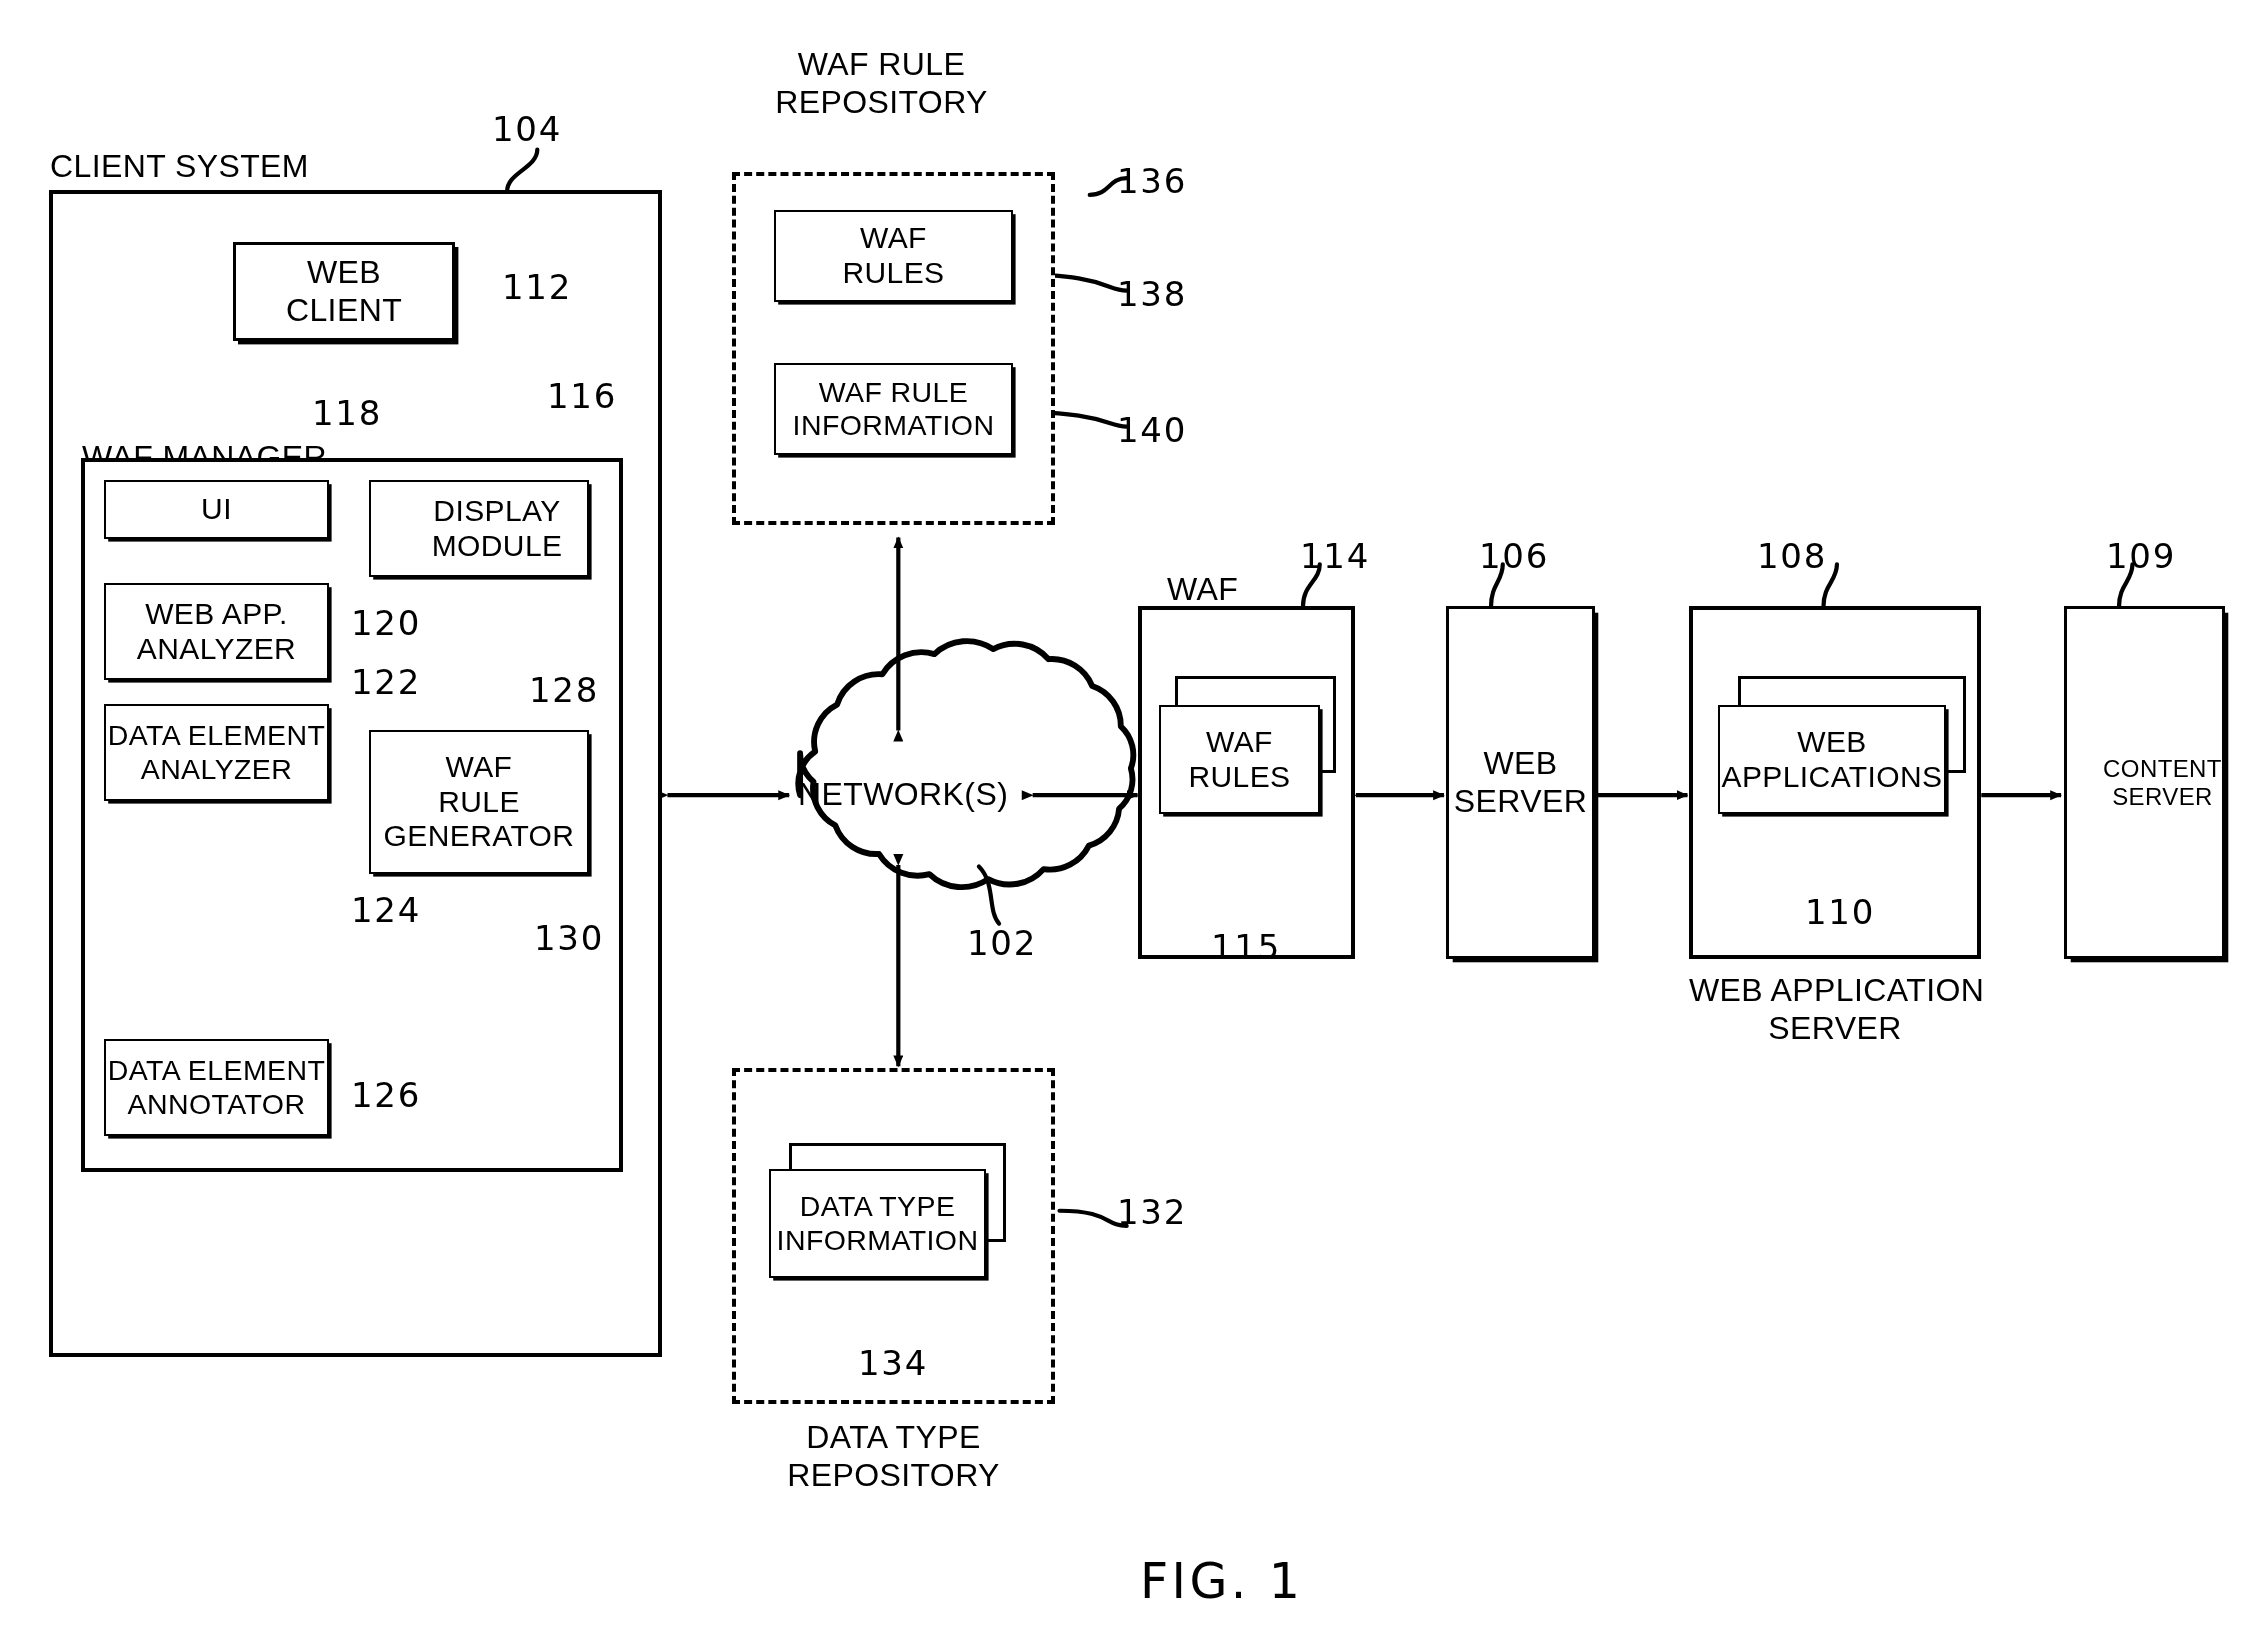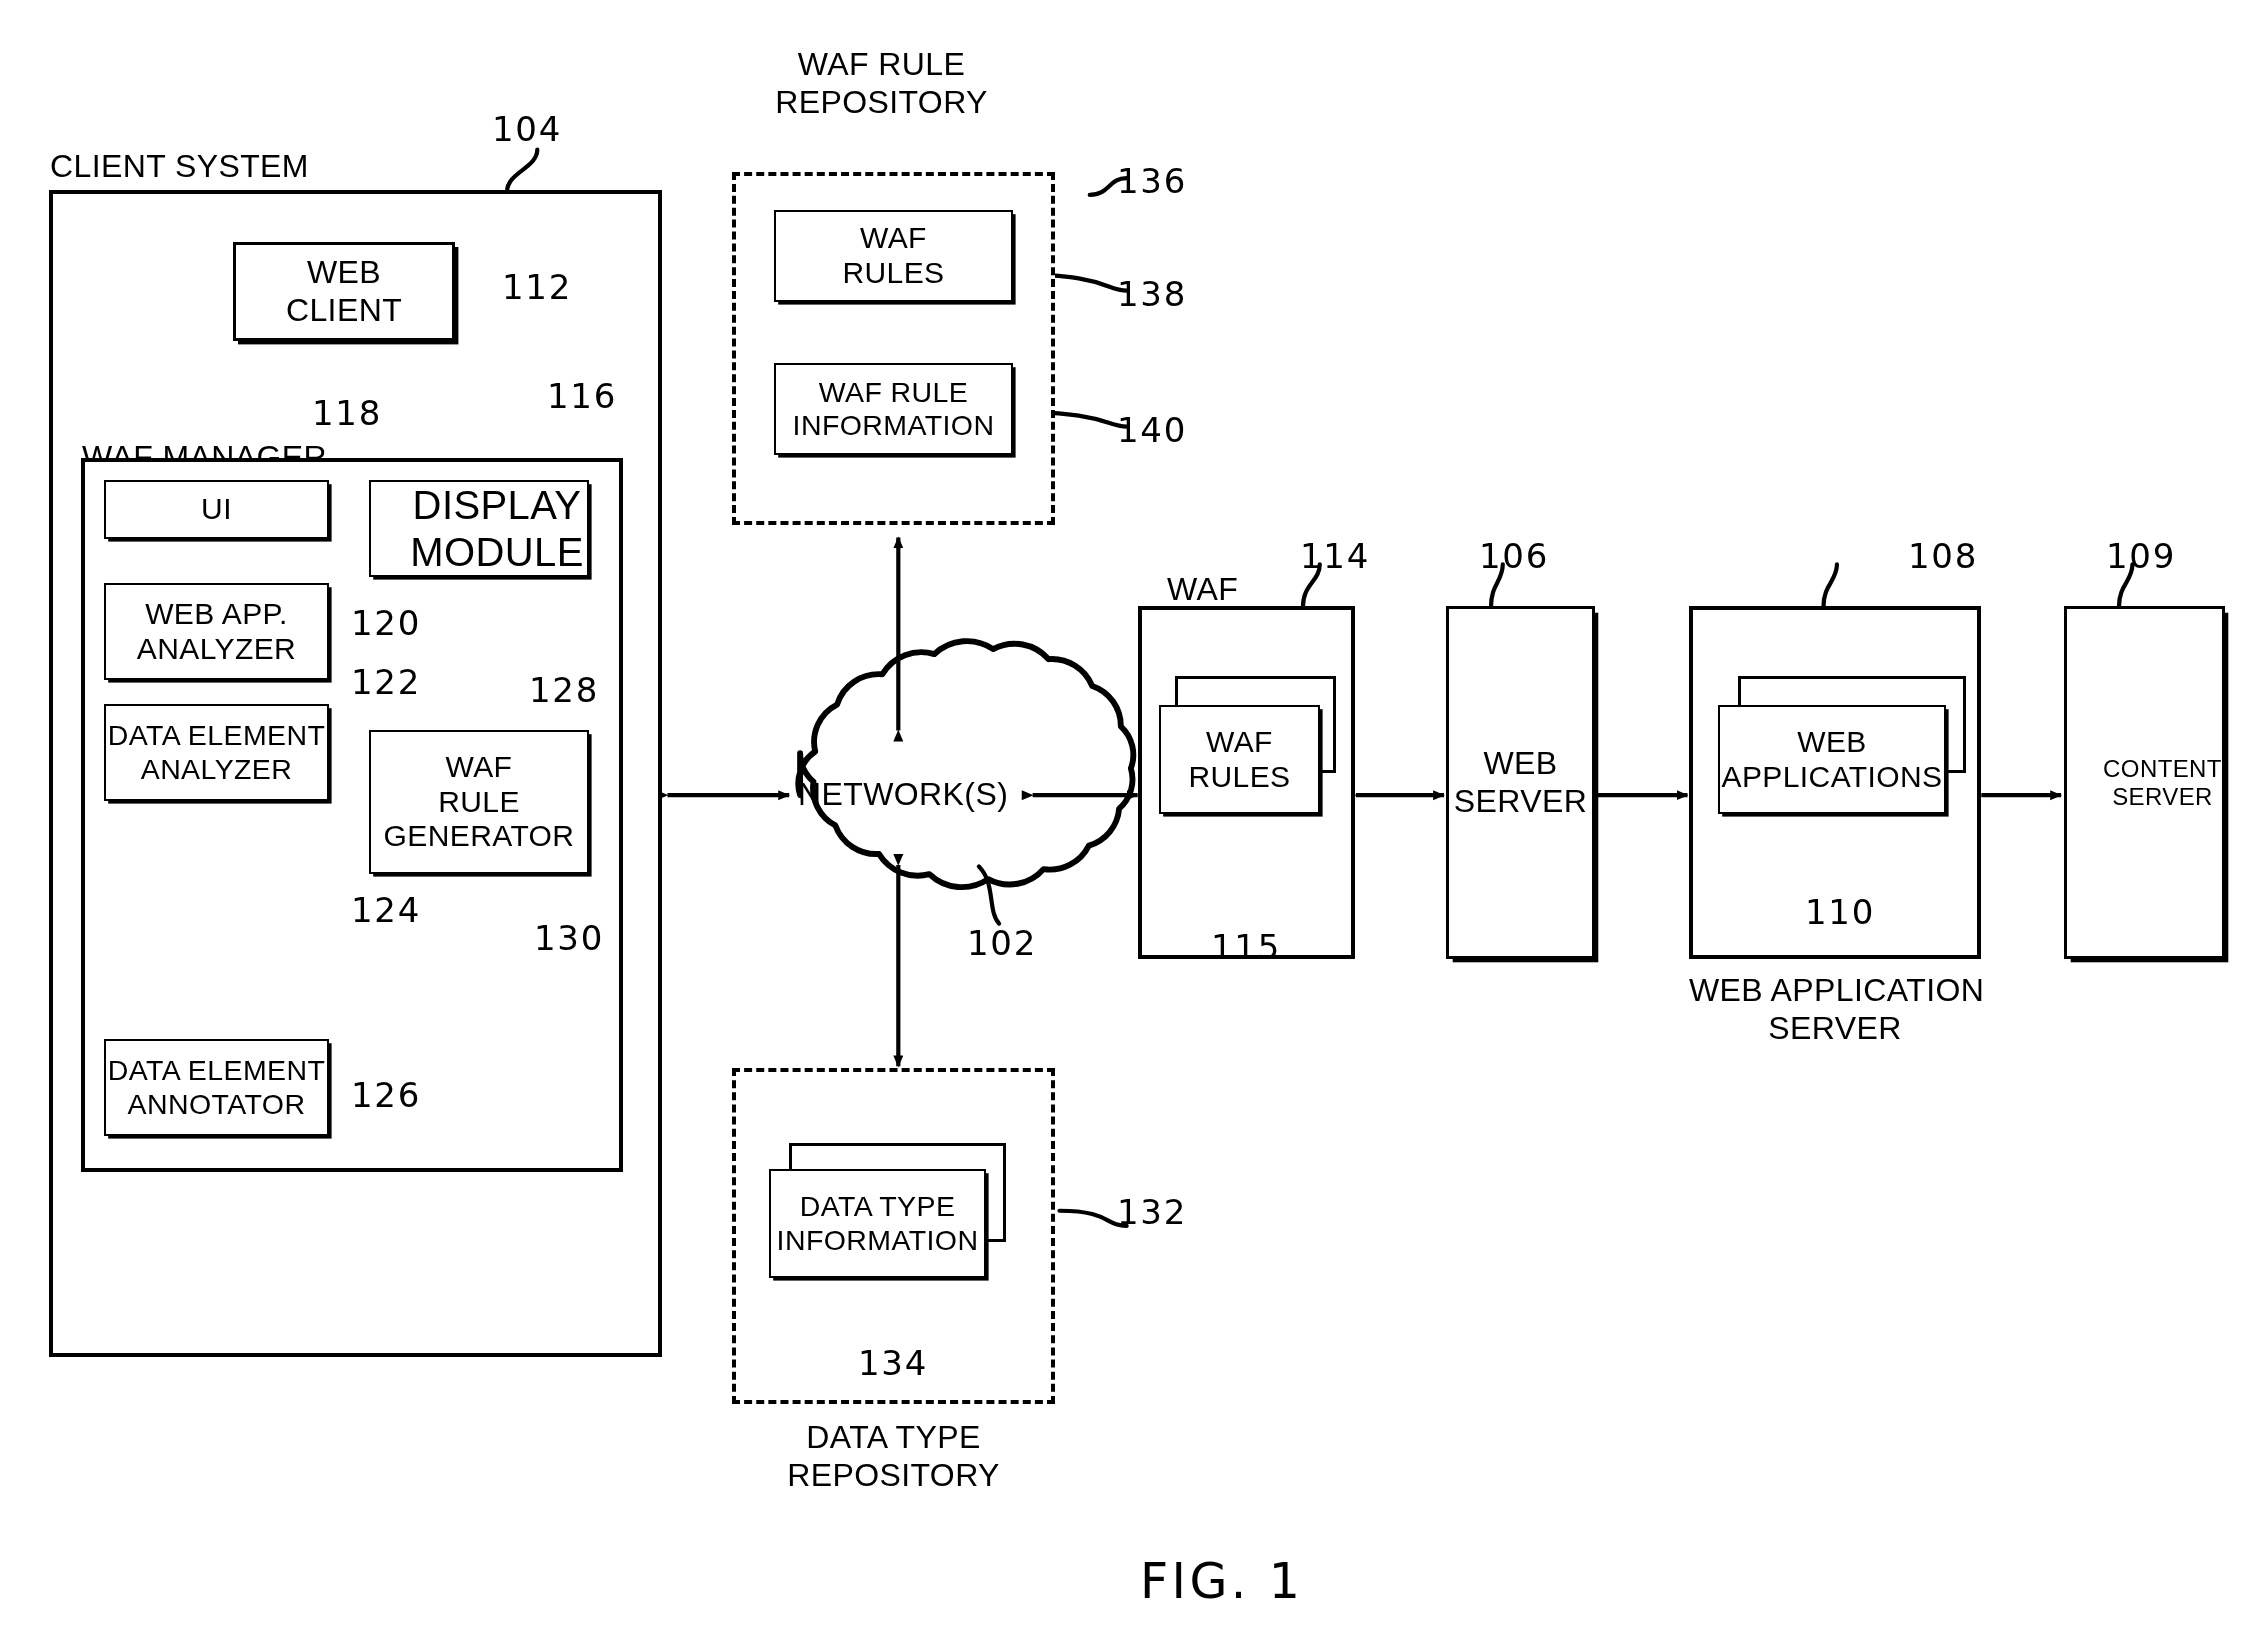--- a/index.html
+++ b/index.html
@@ -239,21 +239,21 @@
   <div class="ref" style="left:351px; top:662px;">122</div>
 
   <div class="ref" style="left:351px; top:890px;">124</div>
 
   <div class="box thin" style="left:104px; top:1039px; width:225px; height:97px; font-size:28.5px;">
     <span class="lbl">DATA ELEMENT
 ANNOTATOR</span>
   </div>
   <div class="ref" style="left:351px; top:1075px;">126</div>
 
-  <div class="box thin" style="left:369px; top:480px; width:220px; height:97px; font-size:40px;padding-left:36px;">
+  <div class="box thin" style="left:369px; top:480px; width:220px; height:97px; font-size:30px;padding-left:36px;">
     <span class="lbl">DISPLAY
 MODULE</span>
   </div>
   <div class="ref" style="left:529px; top:670px;">128</div>
 
   <div class="box thin" style="left:369px; top:730px; width:220px; height:144px; font-size:30px;">
     <span class="lbl">WAF
 RULE
 GENERATOR</span>
   </div>
@@ -292,21 +292,21 @@
   </div>
   <div class="ref" style="left:1211px; top:927px;">115</div>
 
   <div class="ref" style="left:1479px; top:536px;">106</div>
   <div class="box noshadow" style="left:1446px; top:606px; width:149px; height:353px; font-size:32px;
               box-shadow:5px 5px 0 -1.7px #000;">
     <span class="lbl">WEB
 SERVER</span>
   </div>
 
-  <div class="ref" style="left:1908px; top:536px;text-align:right;">108</div>
+  <div class="ref" style="left:1757px; top:536px;text-align:right;">108</div>
   <div class="container-box" style="left:1689px; top:606px; width:292px; height:353px;"></div>
 
   <div class="sheet" style="left:1738px; top:676px; width:228px; height:97px;"></div>
   <div class="box thin" style="left:1718px; top:705px; width:228px; height:109px; font-size:30px;">
     <span class="lbl">WEB
 APPLICATIONS</span>
   </div>
   <div class="ref" style="left:1805px; top:892px;">110</div>
 
   <div class="caption" style="left:1689px; top:972px; width:292px; font-size:32px;">WEB APPLICATION

